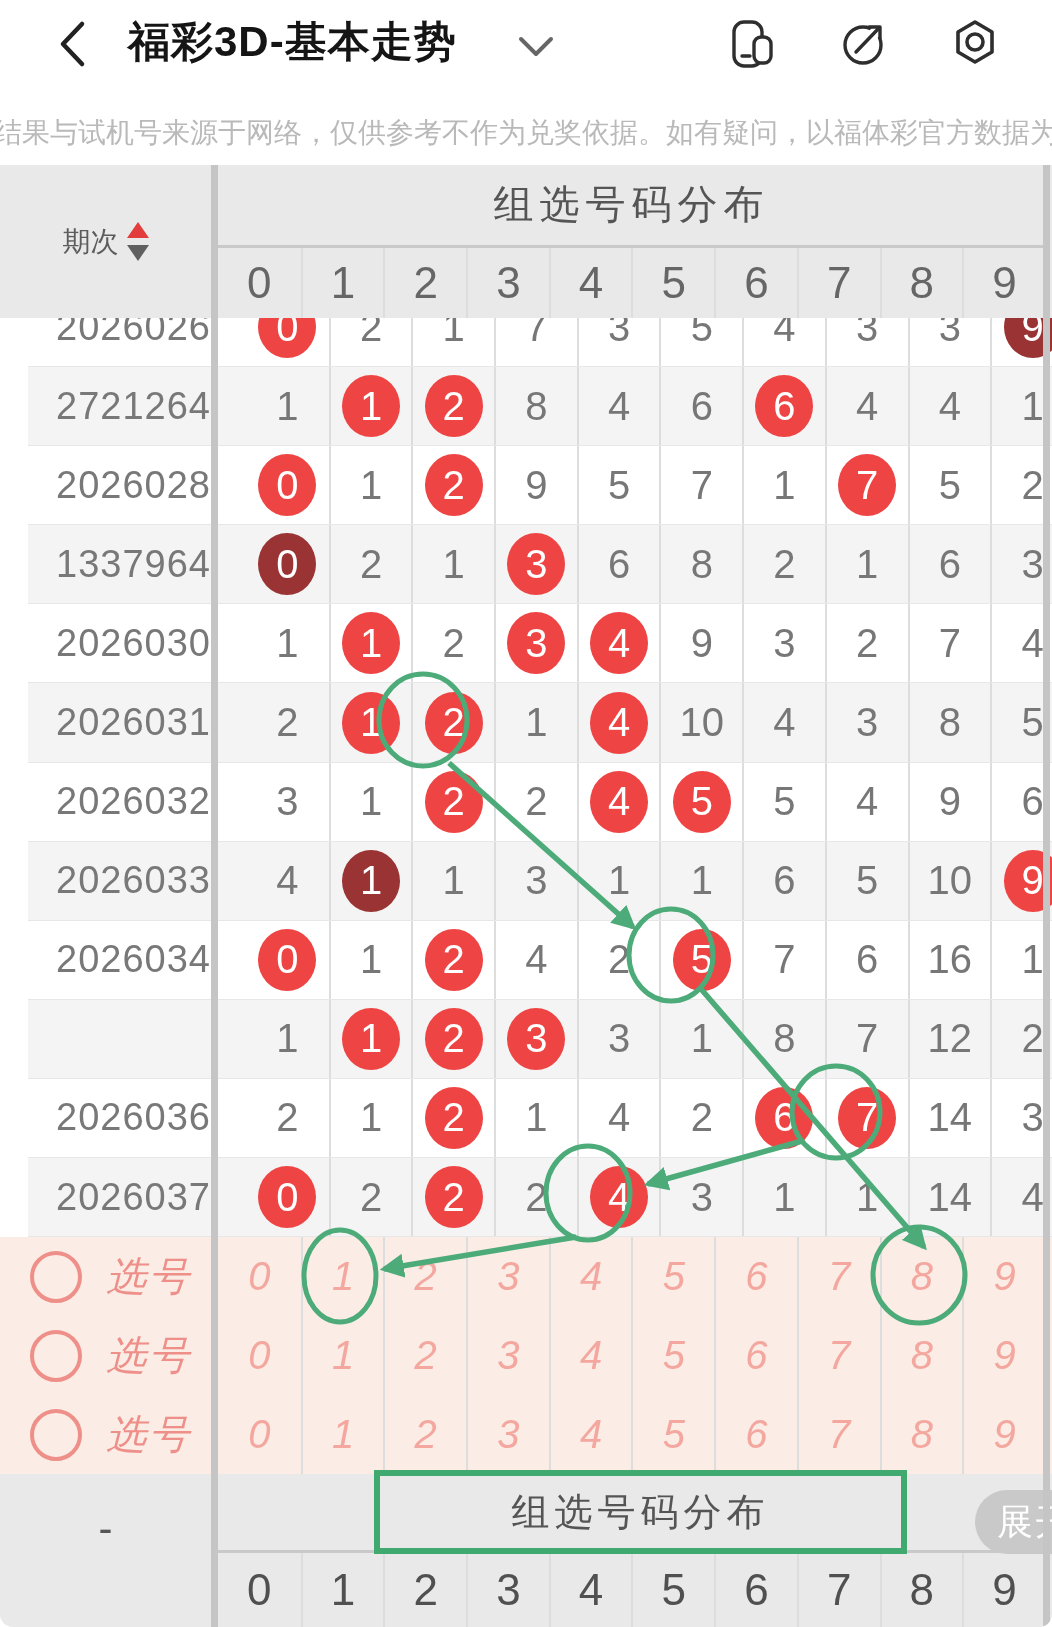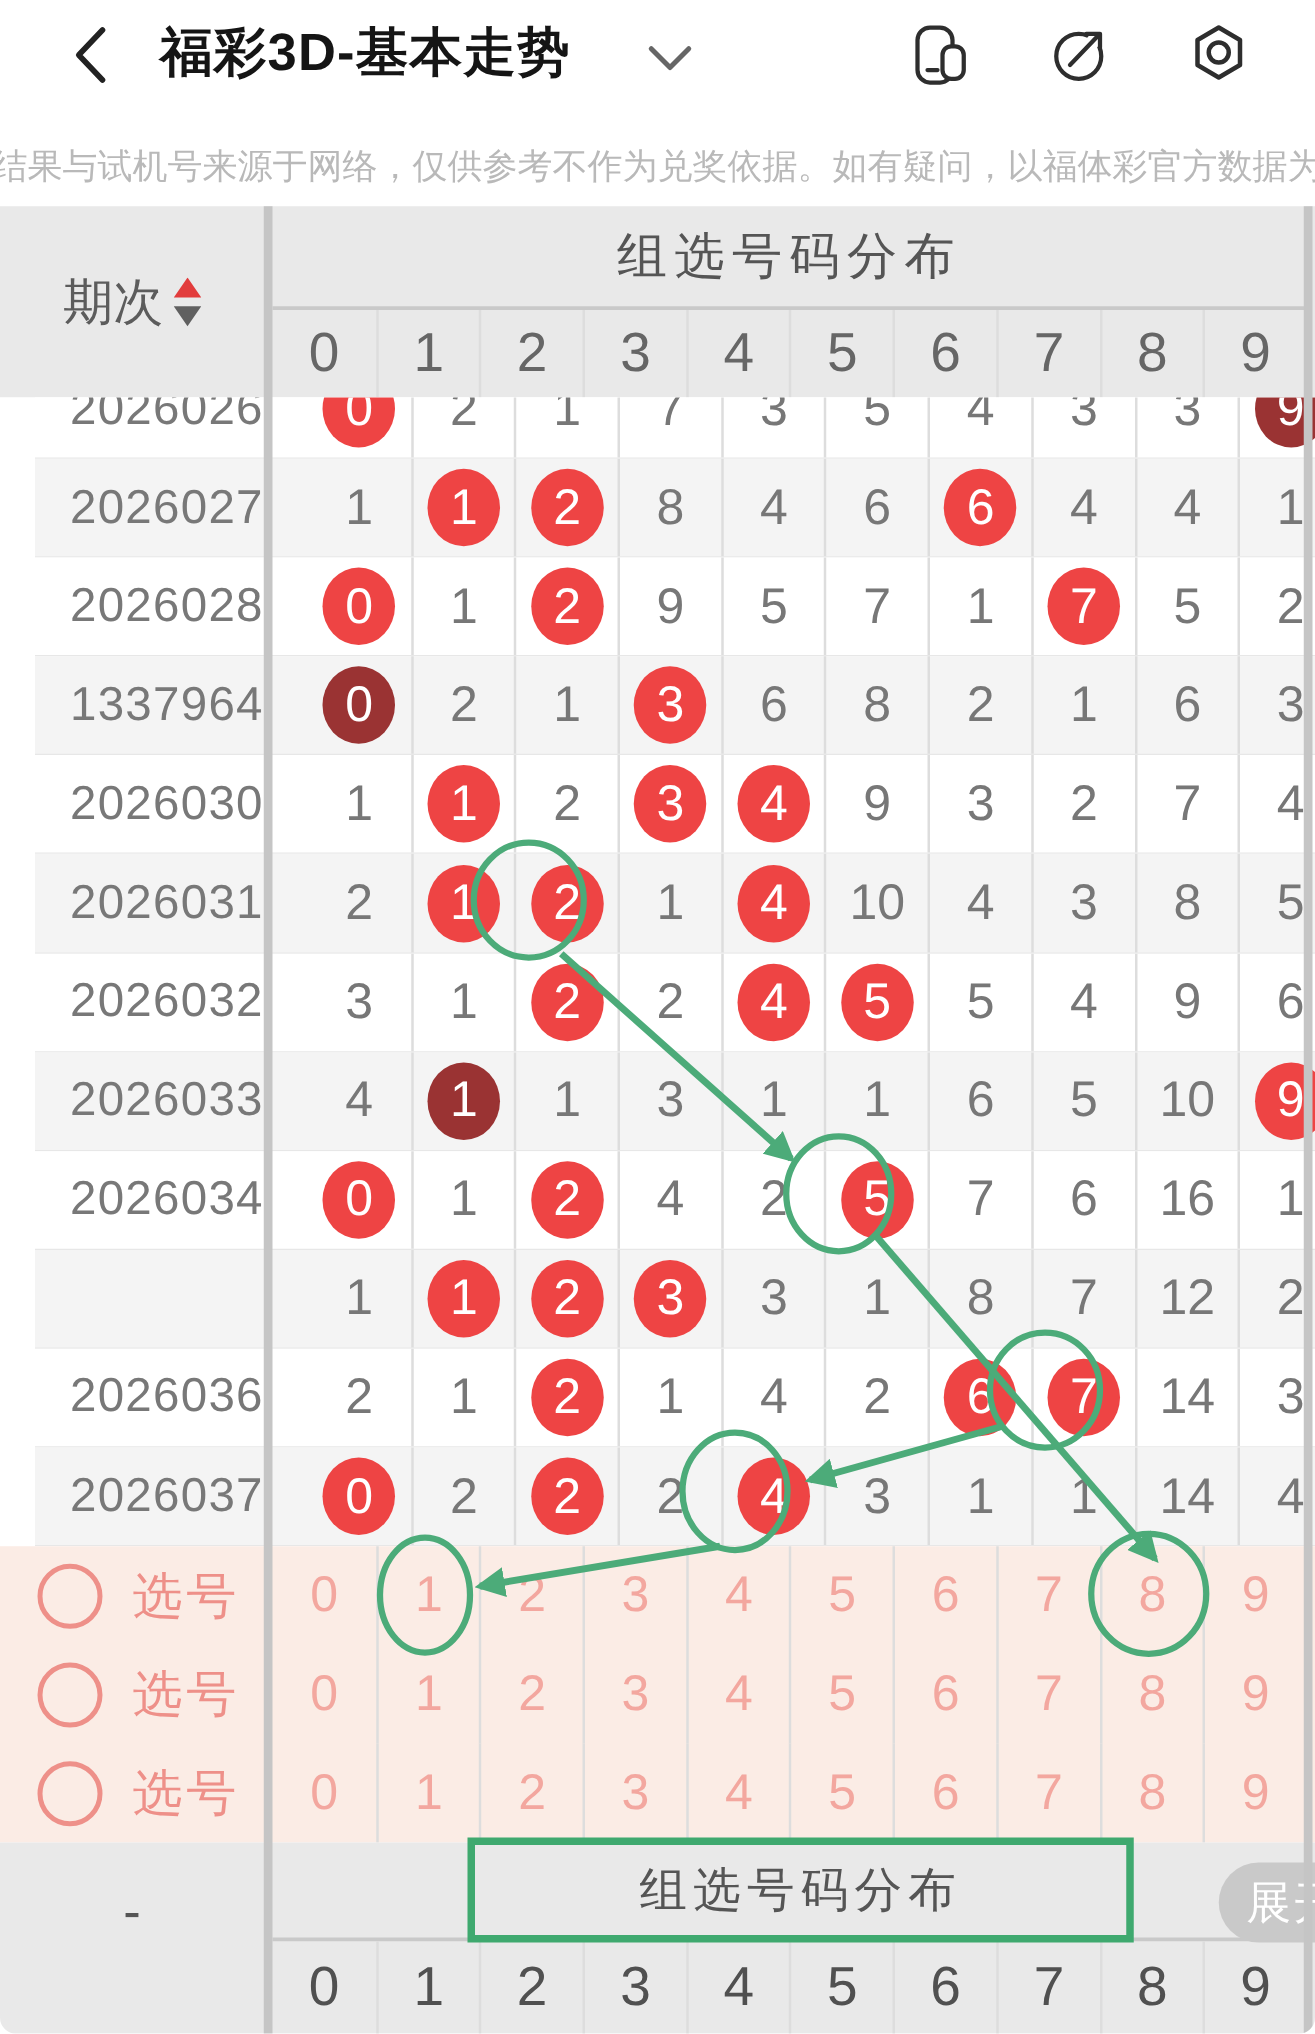--- a/index.html
+++ b/index.html
@@ -20,42 +20,42 @@
 
   
   .cell{width:82.7px;min-width:82.7px;display:flex;align-items:center;justify-content:center;
         color:#777;font-size:40px;box-sizing:border-box;}
   .cell + .cell{border-left:2px solid #ddd;}
   .hd{font-size:44px;color:#666;}
 
   
   .thead{position:absolute;left:0;top:165px;width:1052px;height:153px;background:#e9e9e9;}
   .period-hdr{position:absolute;left:0;top:0;width:211px;height:153px;display:flex;align-items:center;justify-content:center;gap:8px;}
-  .period-hdr .txt{font-size:40px;color:#5c5c5c;}
+  .period-hdr .txt{font-size:28px;color:#5c5c5c;}
   .group-hdr{position:absolute;left:218px;top:12px;width:827px;text-align:center;font-size:40px;color:#555;letter-spacing:6px;}
   .hdr-divider{position:absolute;left:218px;top:80px;width:827px;height:3px;background:#c9c9c9;}
   .top-digits{position:absolute;left:0;bottom:0;height:70px;display:flex;padding-left:218px;}
   .top-digits .cell{height:70px;}
 
   
   .viewport{position:absolute;left:0;top:318px;width:1052px;height:919px;overflow:hidden;background:#fff;padding-left:28px;}
   .rows-inner{margin-top:-30px;}
   .drow{display:flex;padding-left:218px;height:79.1px;position:relative;box-sizing:border-box;
         border-bottom:1px solid #e7e7e7;background:#fff;}
   .drow.alt{background:#f4f4f4;}
   .period{position:absolute;left:0;top:0;width:211px;height:100%;display:flex;align-items:center;justify-content:center;
           color:#787878;font-size:38px;letter-spacing:1px;}
   .num-circle{min-width:58px;height:62px;border-radius:50%;display:flex;align-items:center;justify-content:center;
               color:#fff;font-size:40px;padding:0 4px;box-sizing:border-box;}
   .num-circle.red{background:#ee4444;}
   .num-circle.dark{background:#9a3333;}
 
   
   .picks{position:absolute;left:0;top:1237px;width:1052px;height:237px;background:#fbece5;}
-  .prow{display:flex;padding-left:218px;height:79px;position:relative;box-sizing:border-box;}
+  .prow{display:flex;padding-left:218px;height:79px;position:relative;box-sizing:border-box;font-style:italic;}
   .prow .cell{color:#f3a79f;}
   .pick-left{position:absolute;left:0;top:0;width:211px;height:100%;display:flex;align-items:center;}
   .pick-circle{width:44px;height:44px;border:4px solid #ee9089;border-radius:50%;margin-left:30px;background:transparent;}
   .pick-label{margin-left:24px;font-size:40px;color:#ee9089;letter-spacing:3px;}
 
   
   .tfoot{position:absolute;left:0;top:1474px;width:1052px;height:153px;background:#e9e9e9;}
   .foot-dash{position:absolute;left:0;top:0;width:211px;height:110px;display:flex;align-items:center;justify-content:center;
              font-size:42px;color:#555;}
   .foot-divider{position:absolute;left:218px;top:76px;width:827px;height:3px;background:#c9c9c9;}
@@ -156,21 +156,21 @@
           <div class="cell">3</div>
           <div class="cell">5</div>
           <div class="cell">4</div>
           <div class="cell">3</div>
           <div class="cell">3</div>
           <div class="cell">
             <span class="num-circle dark">9</span>
           </div>
         </div>
         <div class="drow alt">
-          <div class="period">2026027</div>
+          <div class="period">2721264</div>
           <div class="cell">1</div>
           <div class="cell">
             <span class="num-circle red">1</span>
           </div>
           <div class="cell">
             <span class="num-circle red">2</span>
           </div>
           <div class="cell">8</div>
           <div class="cell">4</div>
           <div class="cell">6</div>

